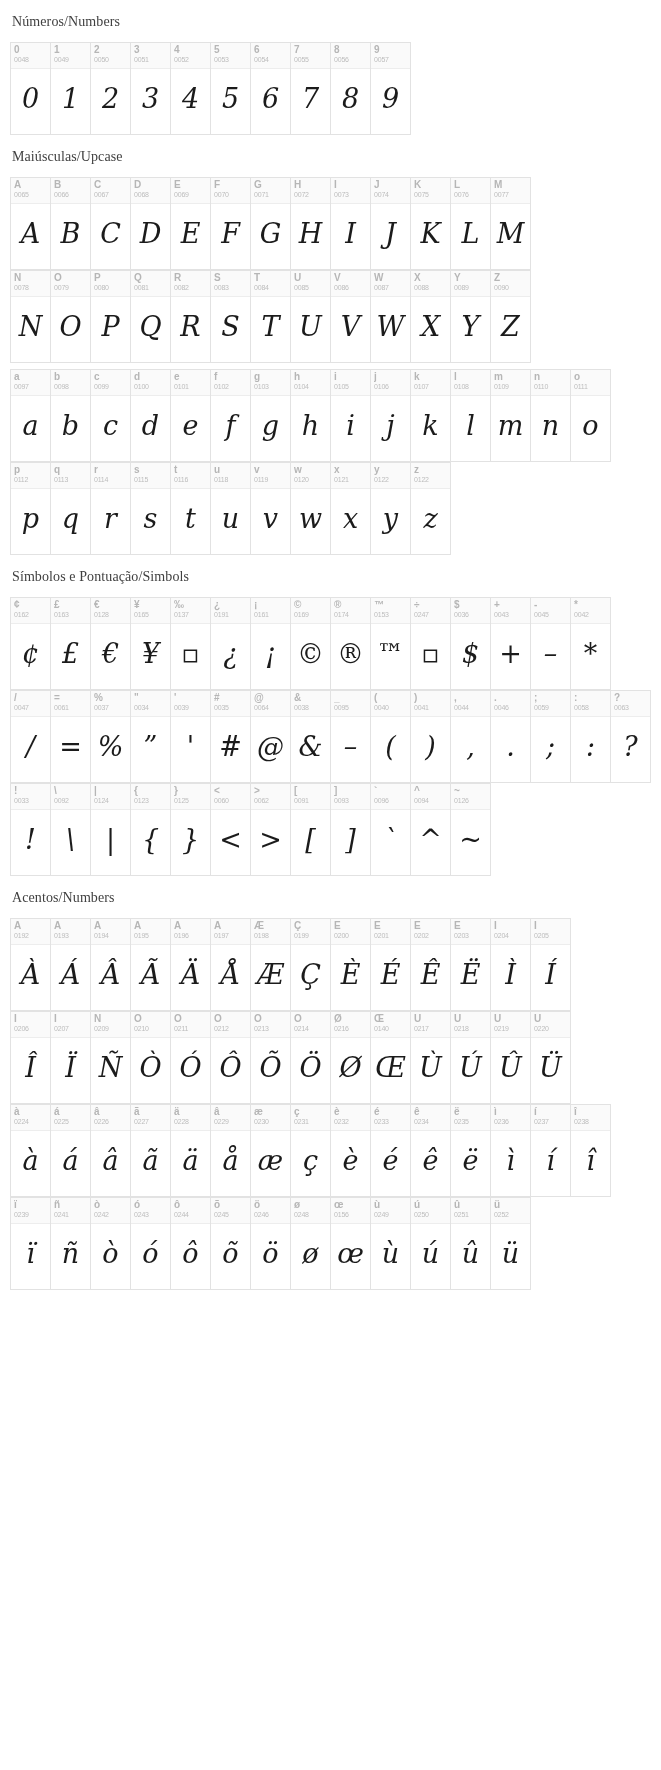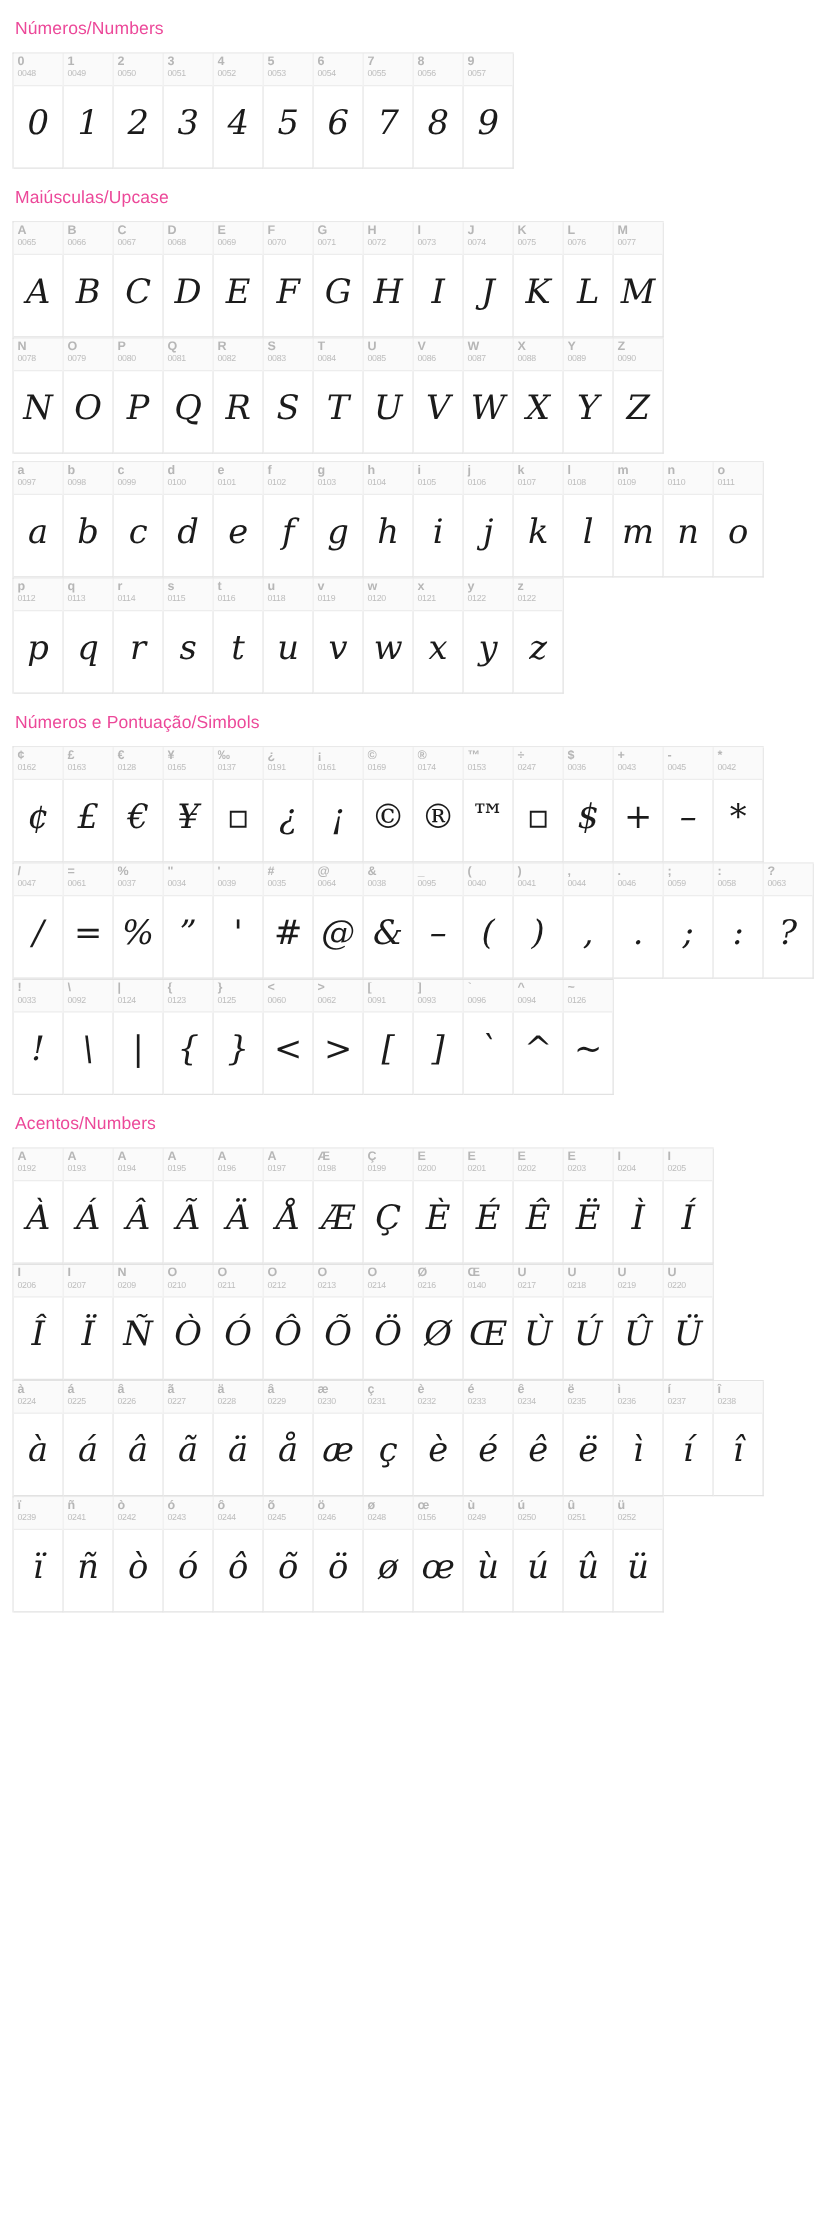--- a/index.html
+++ b/index.html
@@ -9,24 +9,25 @@
     width: 661px;
   }
   body {
     font-family: "Liberation Sans", sans-serif;
     color: #333;
     padding: 0 10px;
   }
   .section { margin-bottom: 6px; }
   .section-title {
     font-size: 14px;
-    color: #ec4899;
+    color: #404040;
     font-weight: normal;
     margin: 14px 0 12px 2px;
     letter-spacing: 0.1px;
+    font-family: Liberation Serif, serif;
   }
   .glyph-grid {
     display: flex;
     flex-wrap: wrap;
     border-left: 1px solid #e2e2e2;
     border-top: 1px solid #e2e2e2;
     width: max-content;
     max-width: 641px;
   }
   .glyph-cell {
@@ -524,21 +525,21 @@
         <div class="glyph-cell">
           <div class="glyph-head">
             <span class="glyph-char">z</span>
             <span class="glyph-code">0122</span>
           </div>
           <div class="glyph-body">z</div>
         </div>
       </div>
     </div>
     <div class="section">
-      <div class="section-title">Números e Pontuação/Simbols</div>
+      <div class="section-title">Símbolos e Pontuação/Simbols</div>
       <div class="glyph-grid">
         <div class="glyph-cell">
           <div class="glyph-head">
             <span class="glyph-char">¢</span>
             <span class="glyph-code">0162</span>
           </div>
           <div class="glyph-body">¢</div>
         </div>
         <div class="glyph-cell">
           <div class="glyph-head">

